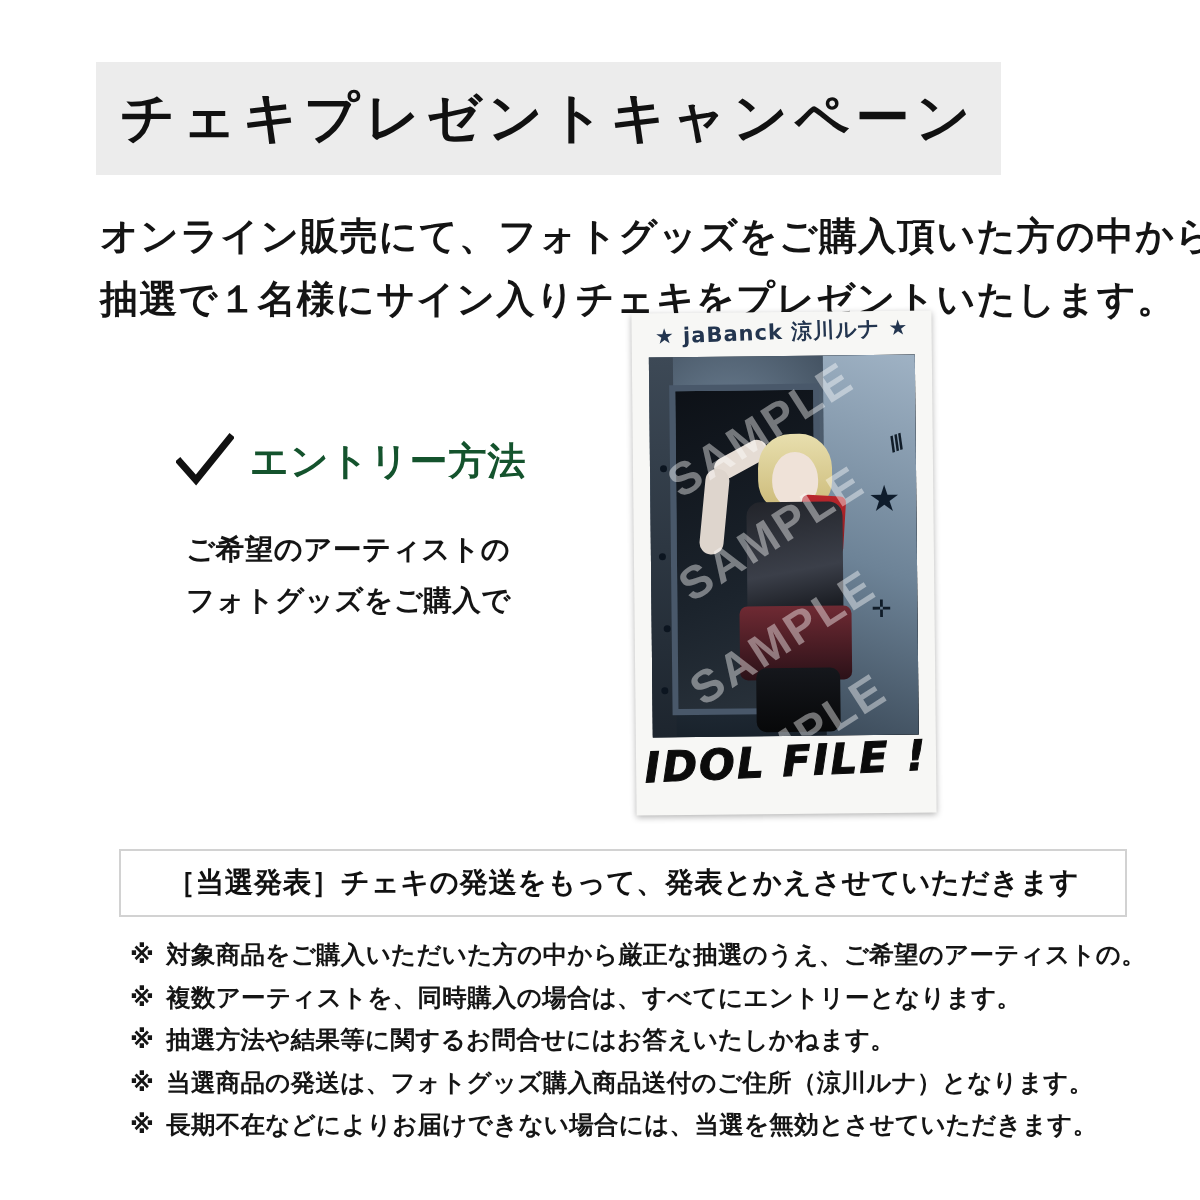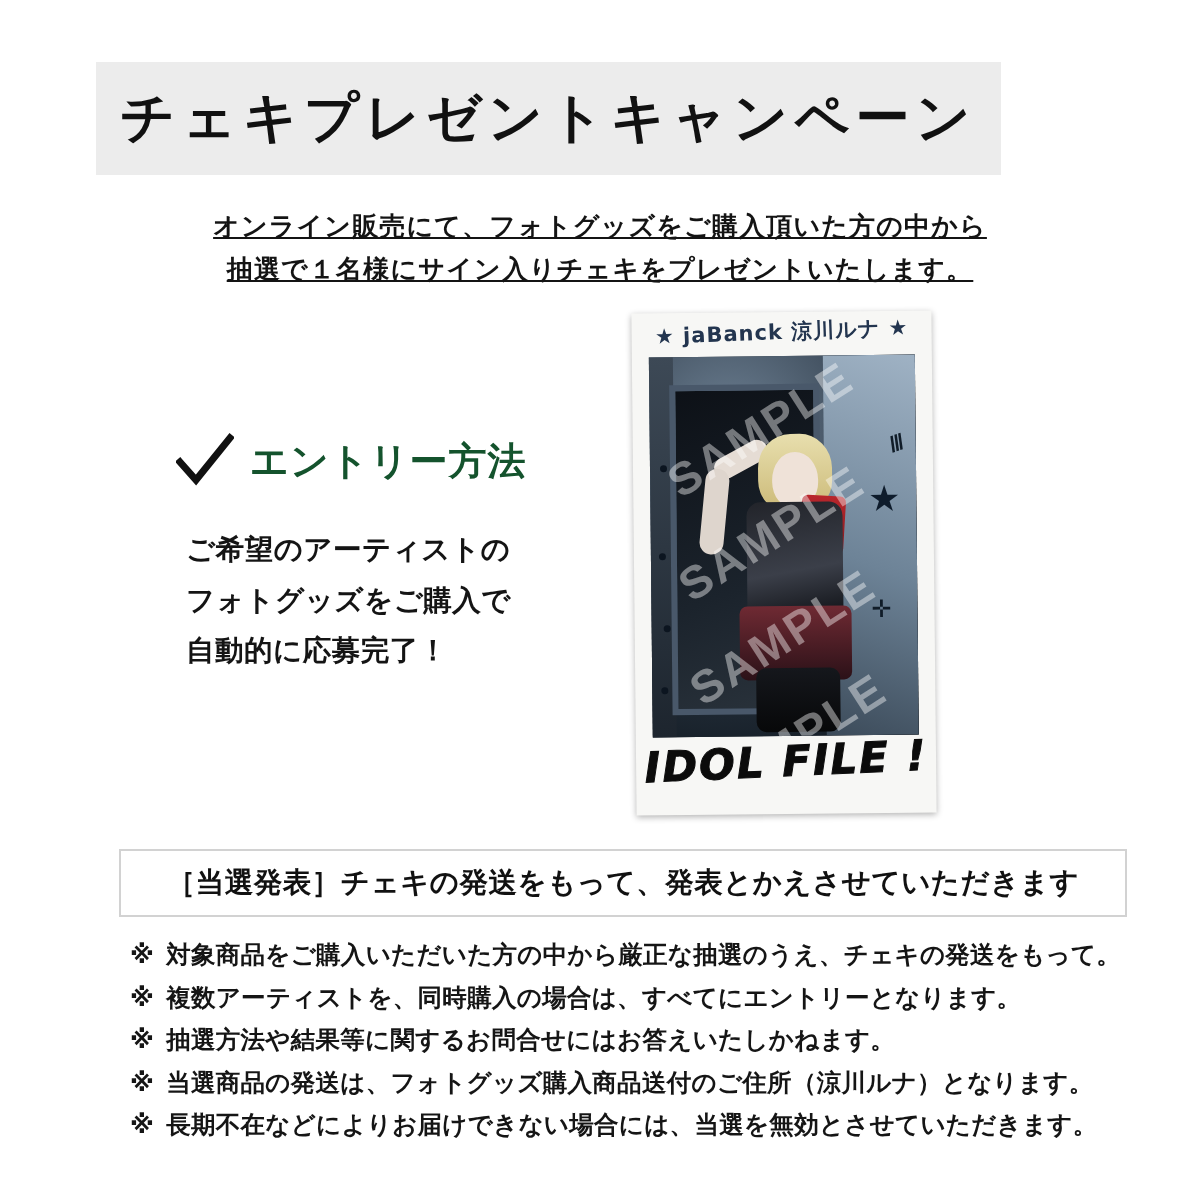--- a/index.html
+++ b/index.html
@@ -43,26 +43,25 @@
     white-space: nowrap;
   }
 
   
   .lead {
     position: absolute;
     left: 100px;
     top: 205px;
     width: 1000px;
     text-align: center;
-    font-size: 26px;
+    font-size: 38px;
     font-weight: bold;
     line-height: 1.65;
     letter-spacing: 1.2px;
     color: #141414;
-    text-decoration: underline;
   }
   .lead .line { display: block; white-space: nowrap; }
 
   
   .entry-block {
     position: absolute;
     left: 176px;
     top: 432px;
     width: 400px;
   }
@@ -294,21 +293,20 @@
   <div class="entry-block">
     <div class="entry-head">
       <svg class="check-icon" viewBox="0 0 58 58" aria-hidden="true">
         <path d="M4 30 L20 48 L54 6" fill="none" stroke="#111111" stroke-width="7" stroke-linecap="square" stroke-linejoin="miter"></path>
       </svg>
       <span class="entry-title">エントリー方法</span>
     </div>
     <div class="entry-body">
       <span class="line">ご希望のアーティストの</span>
       <span class="line">フォトグッズをご購入で</span>
-      <span class="line">自動的に応募完了！</span>
     </div>
   </div>
 
   <div class="polaroid">
     <div class="polaroid-handwrite">★ jaBanck 涼川ルナ ★</div>
 
     <div class="photo">
       <div class="ph-wall-l"></div>
       <div class="ph-wall-r"></div>
       <div class="ph-door"></div>
@@ -341,21 +339,21 @@
     <div class="polaroid-logo">IDOL FILE !</div>
   </div>
 
   <div class="announce">
     <span class="announce-text">［当選発表］チェキの発送をもって、発表とかえさせていただきます</span>
   </div>
 
   <div class="notes">
     <div class="note-row">
       <span class="note-mark">※</span>
-      <span>対象商品をご購入いただいた方の中から厳正な抽選のうえ、チェキの発送をもって。</span>
+      <span>対象商品をご購入いただいた方の中から厳正な抽選のうえ、ご希望のアーティストの。</span>
     </div>
     <div class="note-row">
       <span class="note-mark">※</span>
       <span>複数アーティストを、同時購入の場合は、すべてにエントリーとなります。</span>
     </div>
     <div class="note-row">
       <span class="note-mark">※</span>
       <span>抽選方法や結果等に関するお問合せにはお答えいたしかねます。</span>
     </div>
     <div class="note-row">

